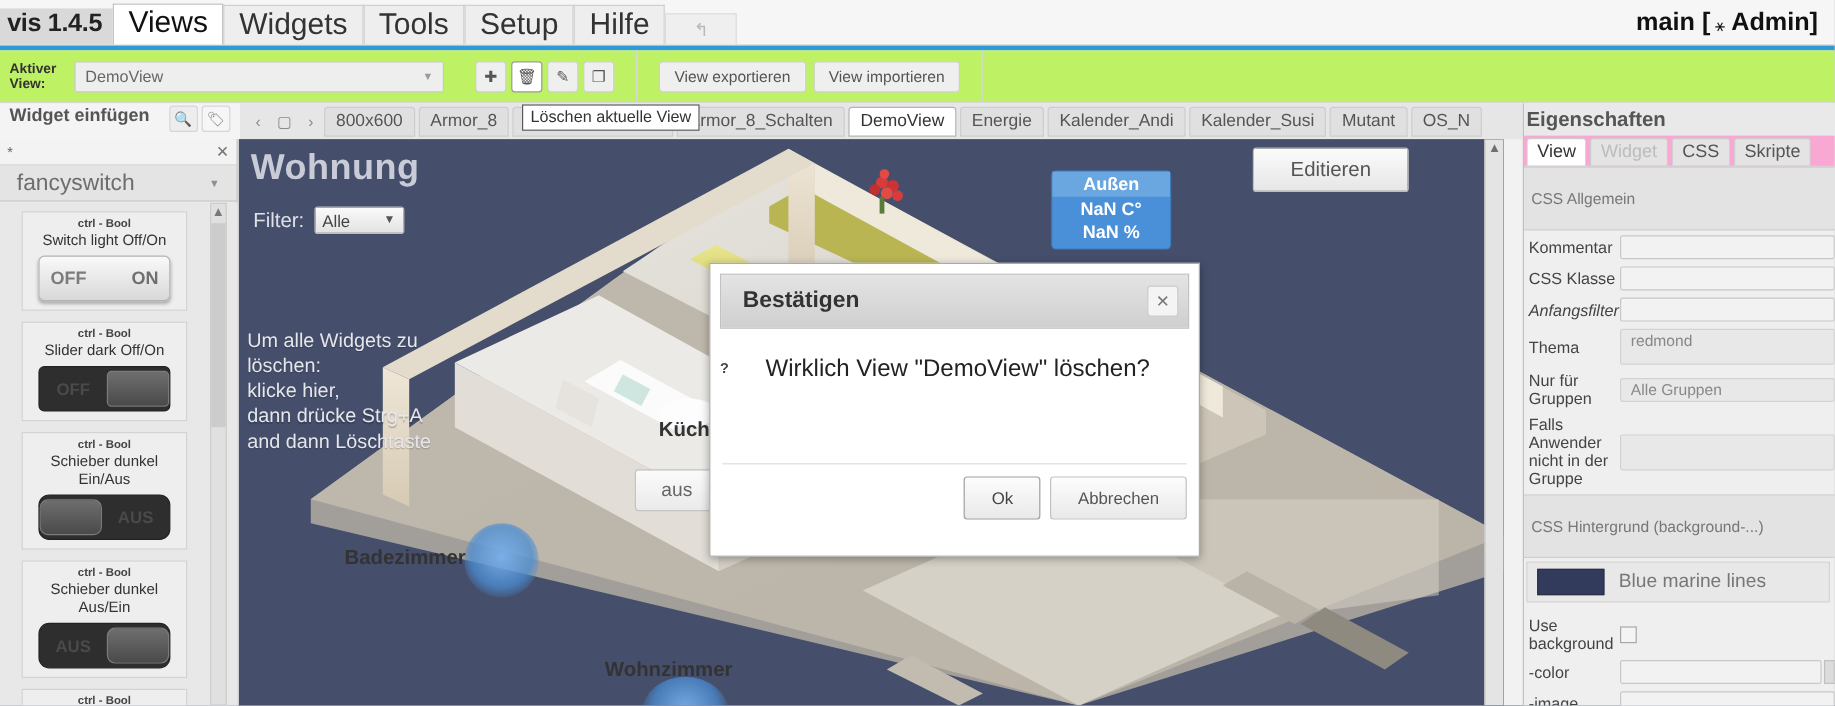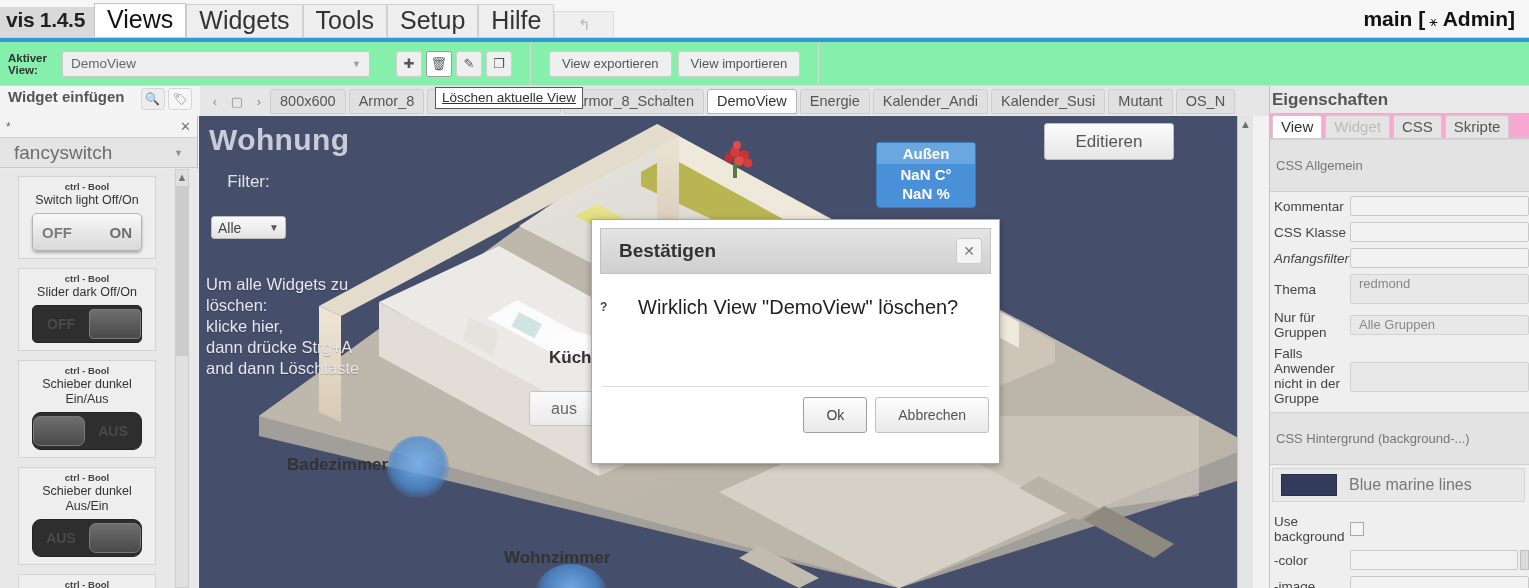--- a/index.html
+++ b/index.html
@@ -39,21 +39,21 @@
     margin-left:auto; font-size:21px; font-weight:bold; color:#111;
     padding:0 14px 6px 0; display:flex; align-items:flex-end; height:36px;
   }
   .userinfo .avatar-glyph { font-size:14px; margin:0 5px 1px 4px; font-weight:normal;}
 
   .bluebar { position:absolute; left:0; top:38px; width:1529px; height:4px; background:#2e9bd6; }
 
   
   .viewbar {
     position:absolute; left:0; top:42px; width:1529px; height:44px;
-    background:#86efac; border-bottom:1px solid #d7d7d7;
+    background:#bef264; border-bottom:1px solid #d7d7d7;
     display:flex; align-items:center; padding-left:8px;
   }
   .aktiv-label {
     font-size:11.5px; font-weight:bold; color:#333; line-height:12px;
     width:48px; margin-right:6px;
   }
   .view-select {
     width:308px; height:26px; background:#eeeeee; border:1px solid #c9c9c9;
     border-radius:2px; display:flex; align-items:center; padding:0 8px;
     font-size:13.5px; color:#666; position:relative;
@@ -162,21 +162,21 @@
     position:absolute; left:199px; top:116px; width:1054px; height:472px;
     background:#454f6b; overflow:hidden;
   }
   .floorplan {
     position:absolute; left:0; top:0; width:1054px; height:472px;
   }
   .ftitle {
     position:absolute; left:10px; top:7px; font-size:30px; font-weight:bold;
     color:#c9ccd6; letter-spacing:0.4px;
   }
-  .filter-row { position:absolute; left:12px; top:56px; display:flex; align-items:center; gap:24px;flex-direction:column; }
+  .filter-row { position:absolute; left:12px; top:56px; display:flex; align-items:center; gap:8px; }
   .filter-row .fl { font-size:17px; color:#dfe1e7; }
   .filter-sel {
     width:75px; height:23px; background:linear-gradient(#fafafa,#e3e3e3);
     border:1px solid #bdbdbd; border-radius:3px; display:flex; align-items:center;
     padding:0 6px; font-size:14px; color:#444; cursor:pointer;
   }
   .filter-sel .caret { margin-left:auto; font-size:10px; color:#555; }
   .hinttext {
     position:absolute; left:7px; top:158px; font-size:16.5px; line-height:21px;
     color:#e6e7ec; text-shadow:0 1px 1px rgba(0,0,0,.25);
@@ -244,21 +244,21 @@
   .swatch { width:56px; height:22px; background:#333b5c; border:1px solid #2b3048; }
   .bgname { font-size:16px; color:#777; }
   .chk { width:14px; height:14px; border:1px solid #a8a8a8; background:#f4f4f4; }
   .rp-row .lab2 { width:76px; font-size:13.5px; color:#444; }
   .colorbtn { width:9px; height:20px; background:#dcdcdc; border:1px solid #c0c0c0; margin-left:2px;}
 
   
   .tooltip {
     position:absolute; left:435px; top:87px; background:#ffffff;
     border:1px solid #5a5a5a; padding:2px 6px 3px; font-size:13.5px; color:#333;
-    z-index:60; white-space:nowrap;text-decoration:underline;
+    z-index:60; white-space:nowrap;
   }
 
   
   .modal {
     position:absolute; left:591px; top:219px; width:409px; height:245px;
     background:#ffffff; border:1px solid #aaaaaa; box-shadow:0 2px 7px rgba(0,0,0,.32);
     z-index:80;
   }
   .modal-head {
     height:46px; background:linear-gradient(#e4e4e4,#cfcfcf); border-bottom:1px solid #b8b8b8;

